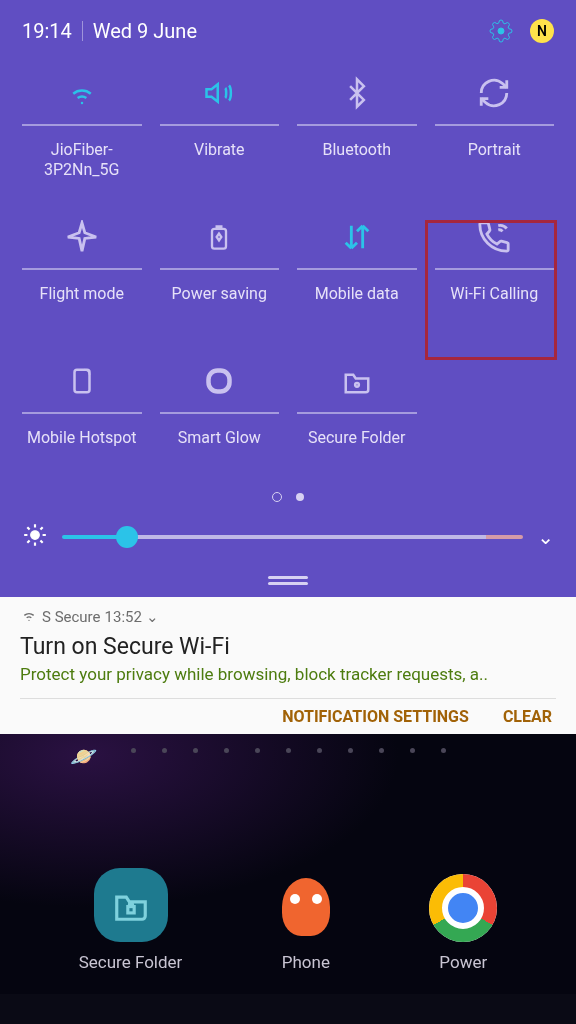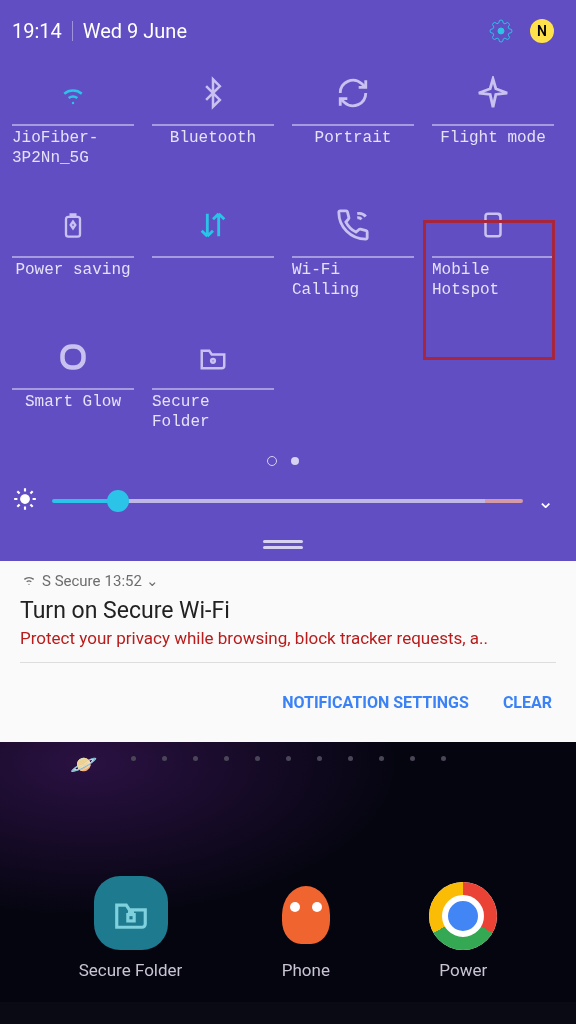--- a/index.html
+++ b/index.html
@@ -7,21 +7,21 @@
     width: 576px;
     height: 1024px;
     font-family: -apple-system, Roboto, Arial, sans-serif;
     background: #0a0a15;
     overflow: hidden;
     position: relative;
   }
   .panel {
     background: #604ec2;
     color: #fff;
-    padding: 18px 22px 10px 12px;
+    padding: 18px 22px 10px 22px;
   }
   .status-row {
     display: flex;
     align-items: center;
     gap: 10px;
     font-size: 20px;
     margin-bottom: 28px;
   }
   .status-sep {
     width: 1px; height: 20px; background: rgba(255,255,255,.4);
@@ -49,26 +49,26 @@
     display:flex; flex-direction:column; align-items:center;
     position: relative;
   }
   .tile .iconbox {
     height: 54px; width:100%;
     display:flex; align-items:center; justify-content:center;
     border-bottom: 2px solid #a59bde;
     padding-bottom:6px;
   }
   .tile .label {
-    margin-top: 2px;
+    margin-top: 14px;
     font-size: 16px;
     color: #e6e1f8;
+    text-align: center;
     line-height: 1.25;
     min-height: 40px;
-    font-family: Liberation Mono, monospace;
   }
   .tile.active svg { stroke:#2bc3e8; }
   .tile svg { stroke:#c9c1ef; fill:none; stroke-width:2; }
   .highlight-box {
     position:absolute;
     border:3px solid #a6263e;
     pointer-events:none;
   }
 
   .pager {
@@ -103,26 +103,26 @@
   .notif {
     background:#fafafa; color:#333;
     padding: 10px 20px 0 20px;
   }
   .notif-head {
     display:flex; align-items:center; gap:4px;
     color:#6d6d6d; font-size:15px;
   }
   .notif-head svg{ stroke:#6d6d6d; fill:none; stroke-width:2;}
   .notif-title{ font-size:23px; color:#222; margin-top:6px;}
-  .notif-body{ font-size:17px; color:#b91c1c; margin-top:4px; white-space:nowrap; overflow:hidden; text-overflow:ellipsis;}
+  .notif-body{ font-size:17px; color:#4d7c0f; margin-top:4px; white-space:nowrap; overflow:hidden; text-overflow:ellipsis;}
   .notif-actions{
     display:flex; justify-content:flex-end; gap:34px;
     border-top:1px solid #ddd; margin-top:14px;
-    padding:30px 4px;
-    font-weight:700; color:#3b82f6; font-size:16px;
+    padding:8px 4px;
+    font-weight:700; color:#a16207; font-size:16px;
   }
 
   
   .home {
     position:relative;
     height: 260px;
     background: radial-gradient(ellipse at 15% 8%, #2a1142 0%, #050510 45%);
     color:#cfcbd6;
   }
   .home-dots{
@@ -179,20 +179,29 @@
     <div class="tile active">
       <div class="iconbox">
           <span><svg width="36" height="30" viewBox="0 0 24 24">
               <path d="M5 12.55a11 11 0 0 1 14 0"></path>
               <path d="M8.5 16a6 6 0 0 1 7 0"></path>
               <circle cx="12" cy="20" r="1" fill="#2bc3e8" stroke="none"></circle>
             </svg></span>
         </div>
       <div class="label">JioFiber-3P2Nn_5G</div>
     </div>
+    <div class="tile active">
+      <div class="iconbox">
+          <span><svg width="36" height="30" viewBox="0 0 24 24">
+              <path d="M11 5 6 9H2v6h4l5 4V5z"></path>
+              <path d="M17 8c1 1 1 7 0 8M20 6c2 2 2 10 0 12"></path>
+            </svg></span>
+        </div>
+      <div class="label">Vibrate</div>
+    </div>
     <div class="tile">
       <div class="iconbox">
           <span><svg width="30" height="34" viewBox="0 0 24 24">
               <path d="M6.5 6.5 17.5 17.5 12 23V1l5.5 5.5L6.5 17.5"></path>
             </svg></span>
         </div>
       <div class="label">Bluetooth</div>
     </div>
     <div class="tile">
       <div class="iconbox">
@@ -221,20 +230,21 @@
         </div>
       <div class="label">Power saving</div>
     </div>
     <div class="tile active">
       <div class="iconbox">
           <span><svg width="34" height="34" viewBox="0 0 24 24">
               <path d="M8 4v16M8 20l-4-4M8 20l4-4"></path>
               <path d="M16 20V4M16 4l-4 4M16 4l4 4"></path>
             </svg></span>
         </div>
+      <div class="label">Mobile data</div>
     </div>
 
     <div class="tile">
       <div class="iconbox">
           <span><svg width="34" height="34" viewBox="0 0 24 24">
               <path d="M22 16.92V21a1 1 0 0 1-1.11 1A19 19 0 0 1 2 3.11 1 1 0 0 1 3 2h4.09a1 1 0 0 1 1 .75l1 4a1 1 0 0 1-.29 1L7 9.91a16 16 0 0 0 7.09 7.09l2.16-1.8a1 1 0 0 1 1-.29l4 1a1 1 0 0 1 .75 1z"></path>
               <path d="M15 4a6 6 0 0 1 6 2M15 7a3 3 0 0 1 3 1"></path>
             </svg></span>
         </div>
       <div class="label">Wi-Fi Calling</div>

